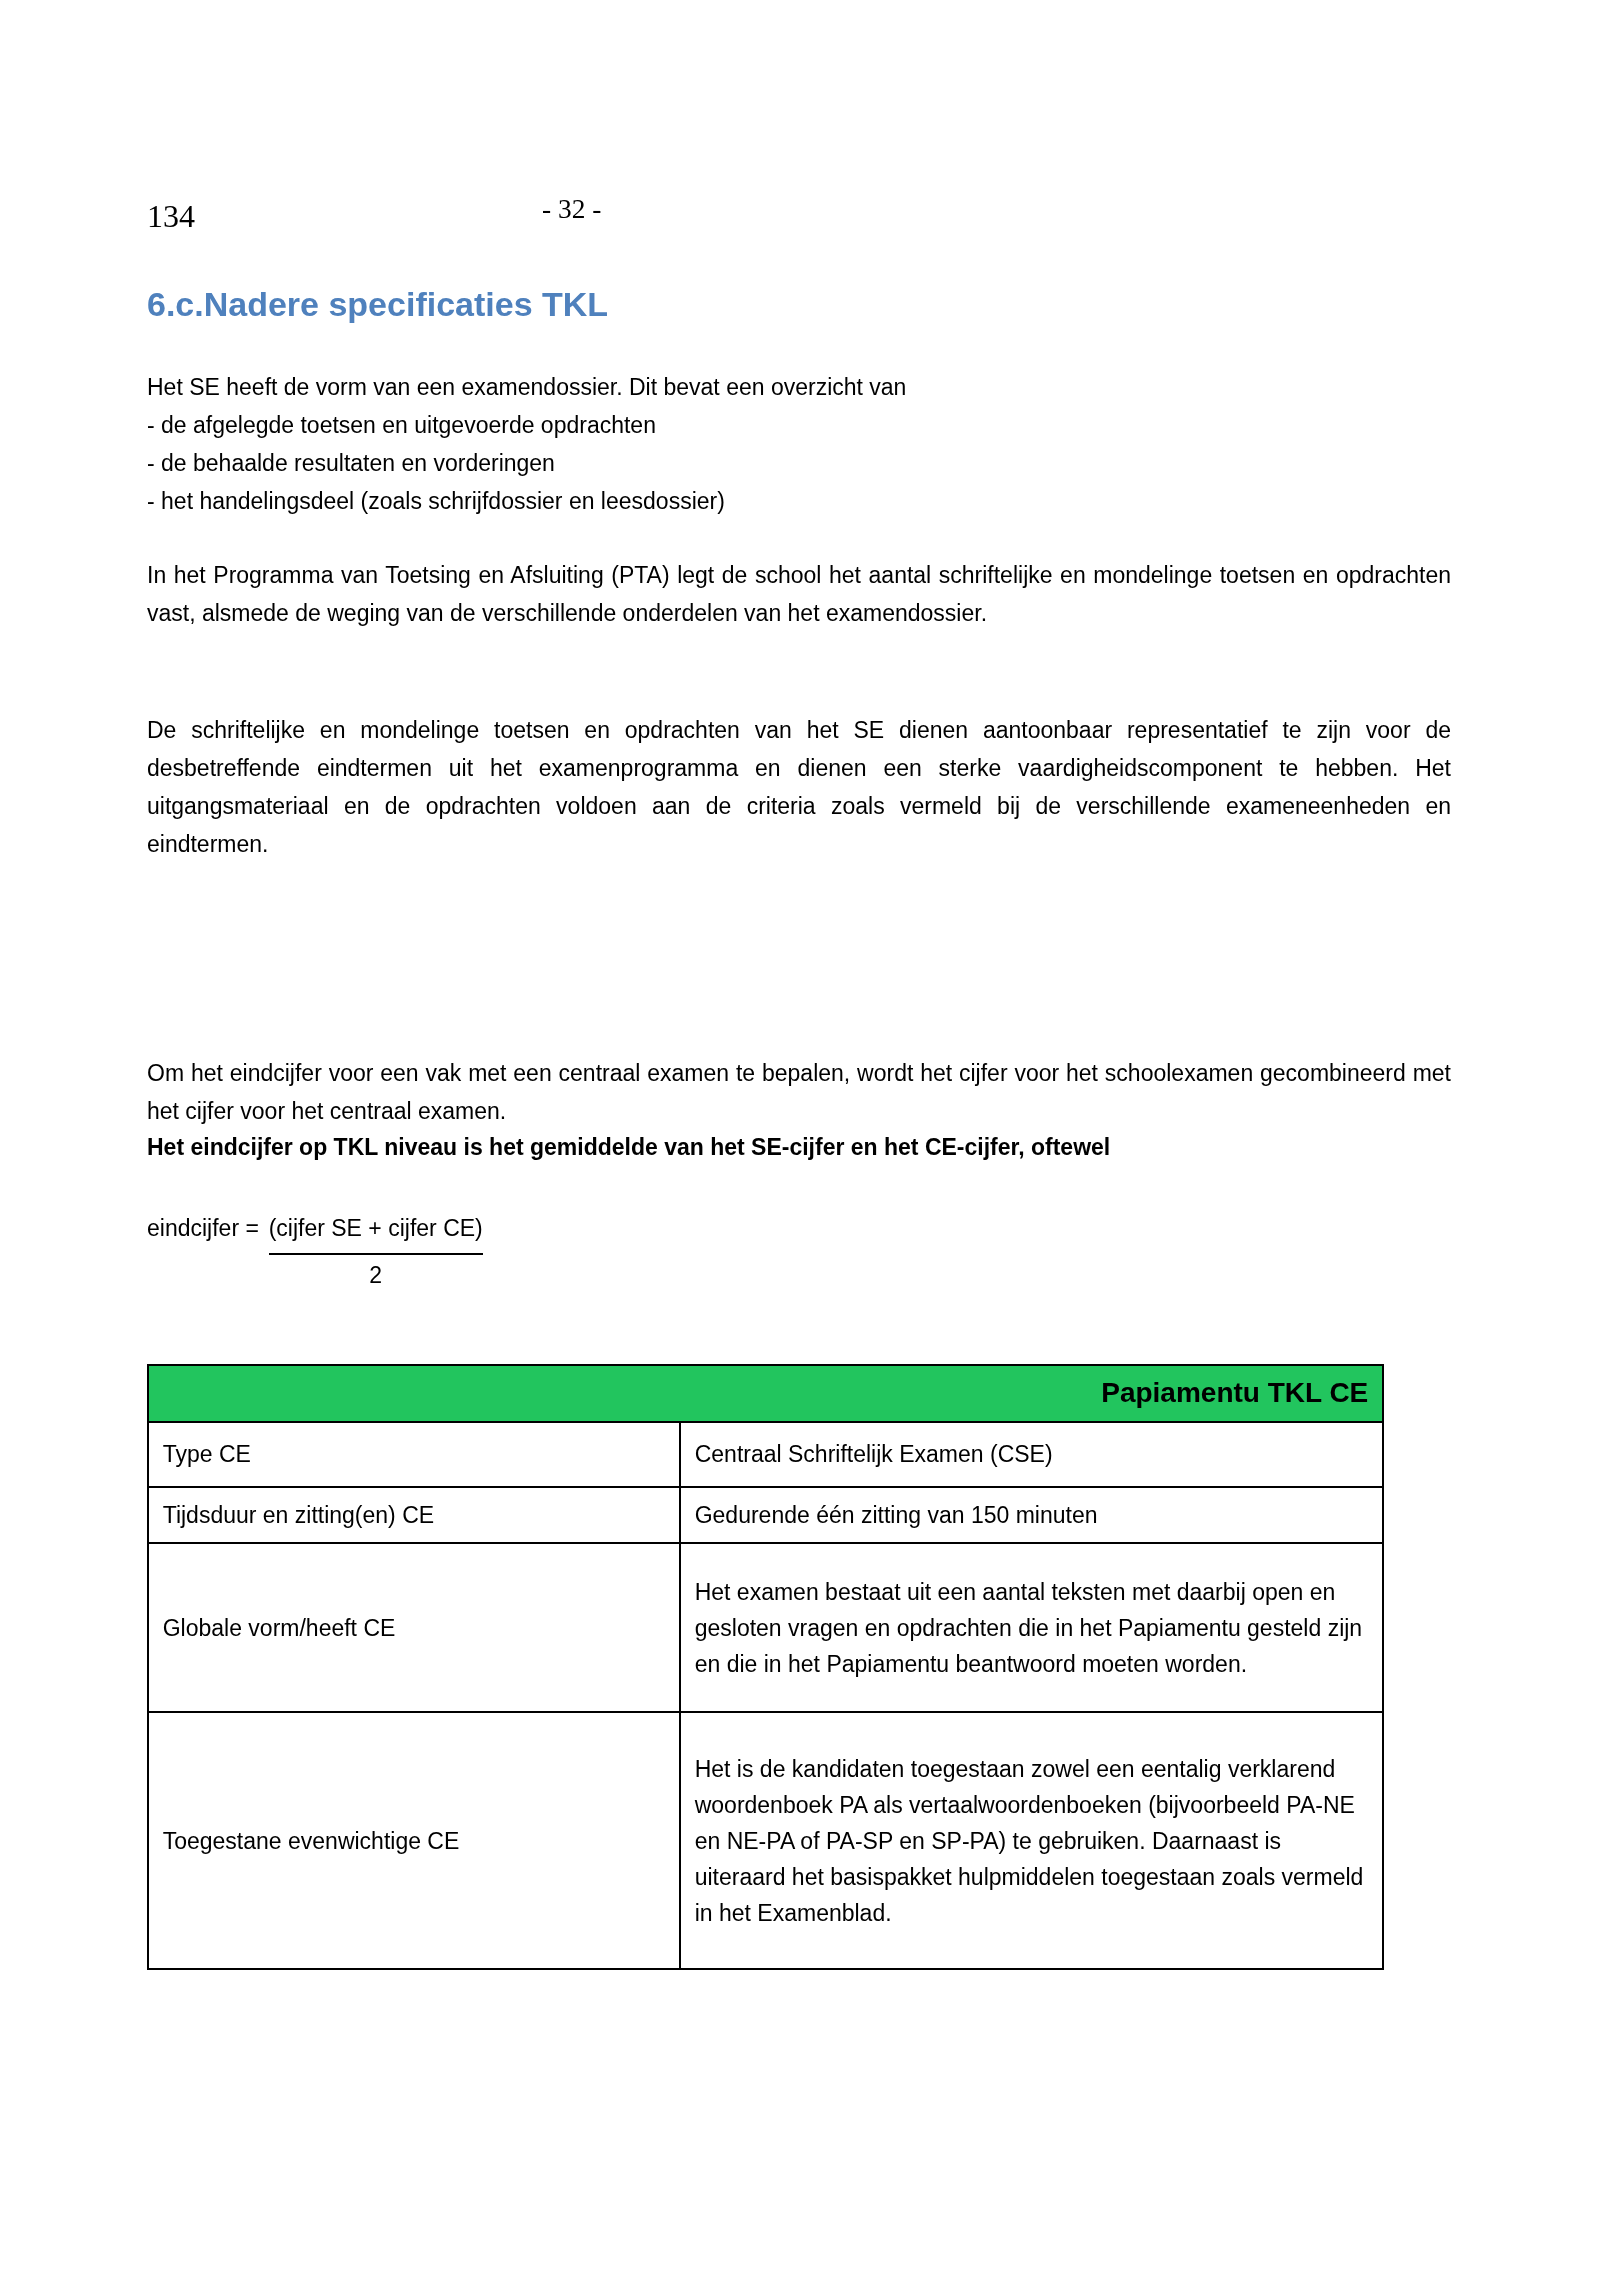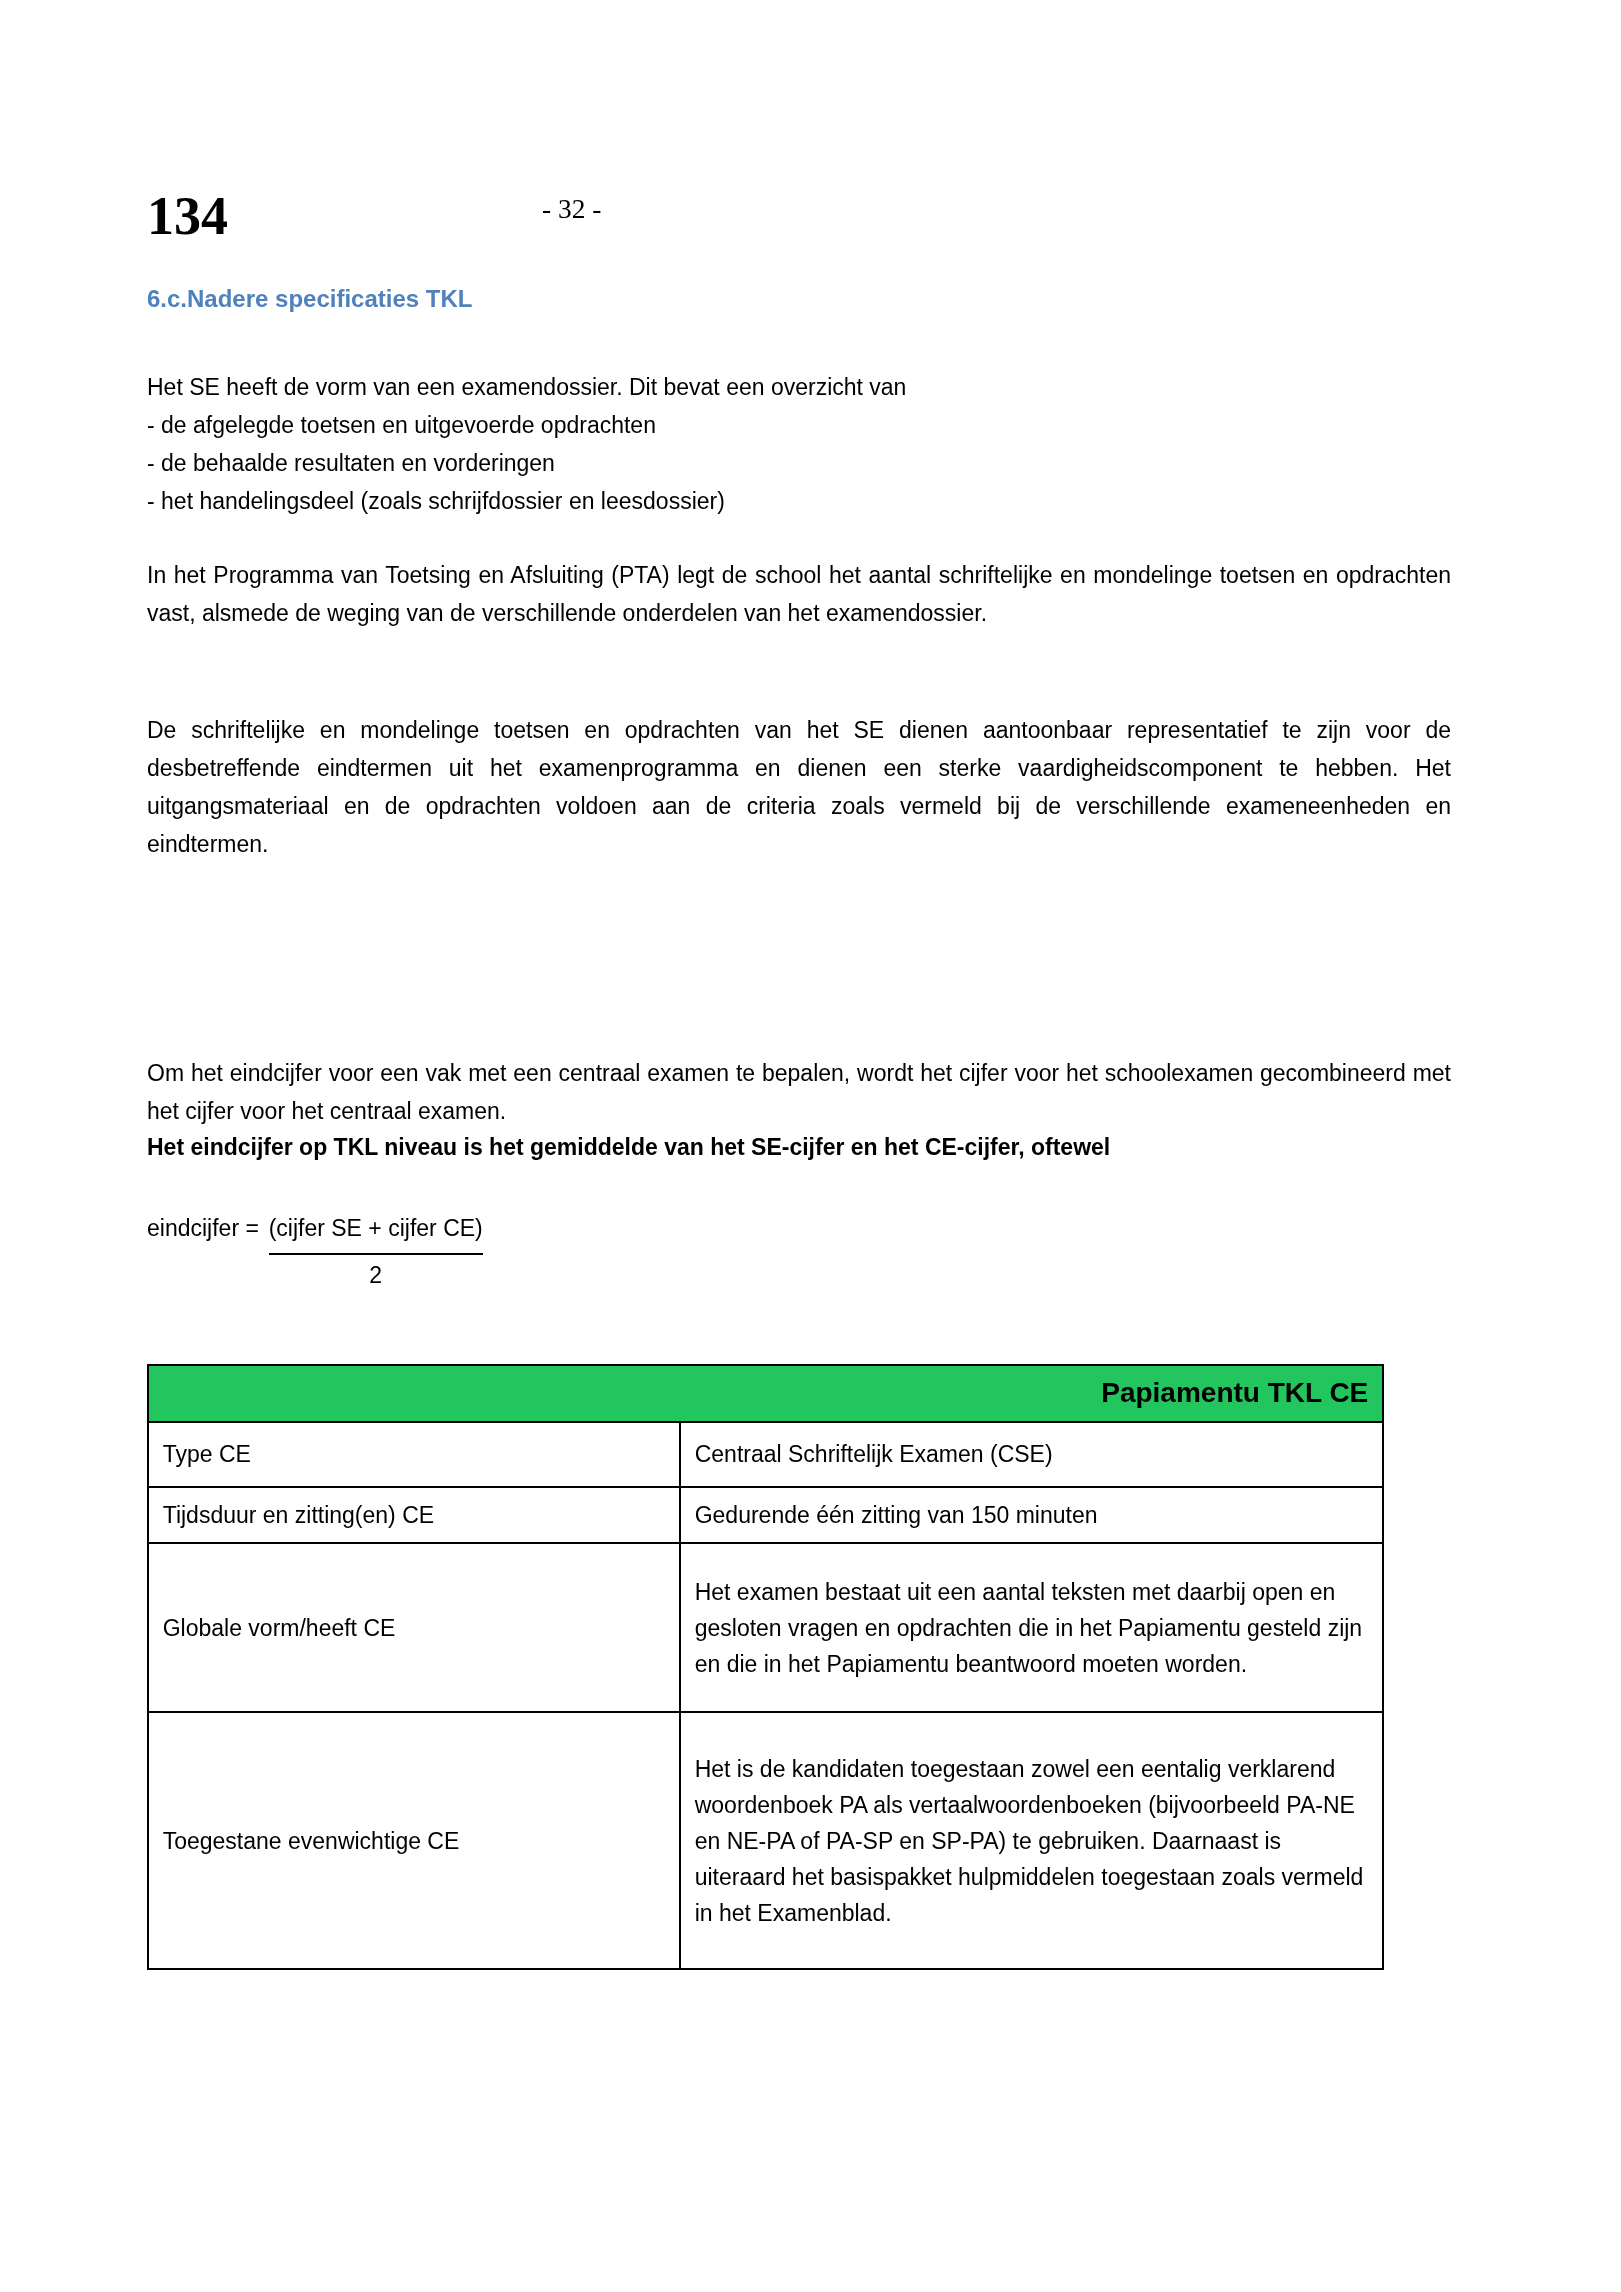--- a/index.html
+++ b/index.html
@@ -9,36 +9,36 @@
     height: 2293px;
     background: #ffffff;
     font-family: "Liberation Sans", "DejaVu Sans", sans-serif;
     color: #000000;
     overflow: hidden;
   }
   .pagenum-left {
     position: absolute;
     left: 147px; top: 192px;
     font-family: "Liberation Serif", "DejaVu Serif", serif;
-    font-weight: bold;
-    font-size: 54px;
+    font-weight: normal;
+    font-size: 32px;
     line-height: 49px;
     text-align: right;
   }
   .pagenum-center {
     position: absolute;
     left: 542px; top: 196px;
     font-family: "Liberation Serif", "DejaVu Serif", serif;
     font-size: 27.4px;
     line-height: 27.4px;
   }
   .section-heading {
     position: absolute;
     left: 147px; top: 285px;
-    font-size: 24px;
+    font-size: 34px;
     font-weight: bold;
     color: #4f81bd;
   }
   .body-block {
     position: absolute;
     left: 147px;
     width: 1304px;
     font-size: 23px;
     line-height: 38px;
   }

